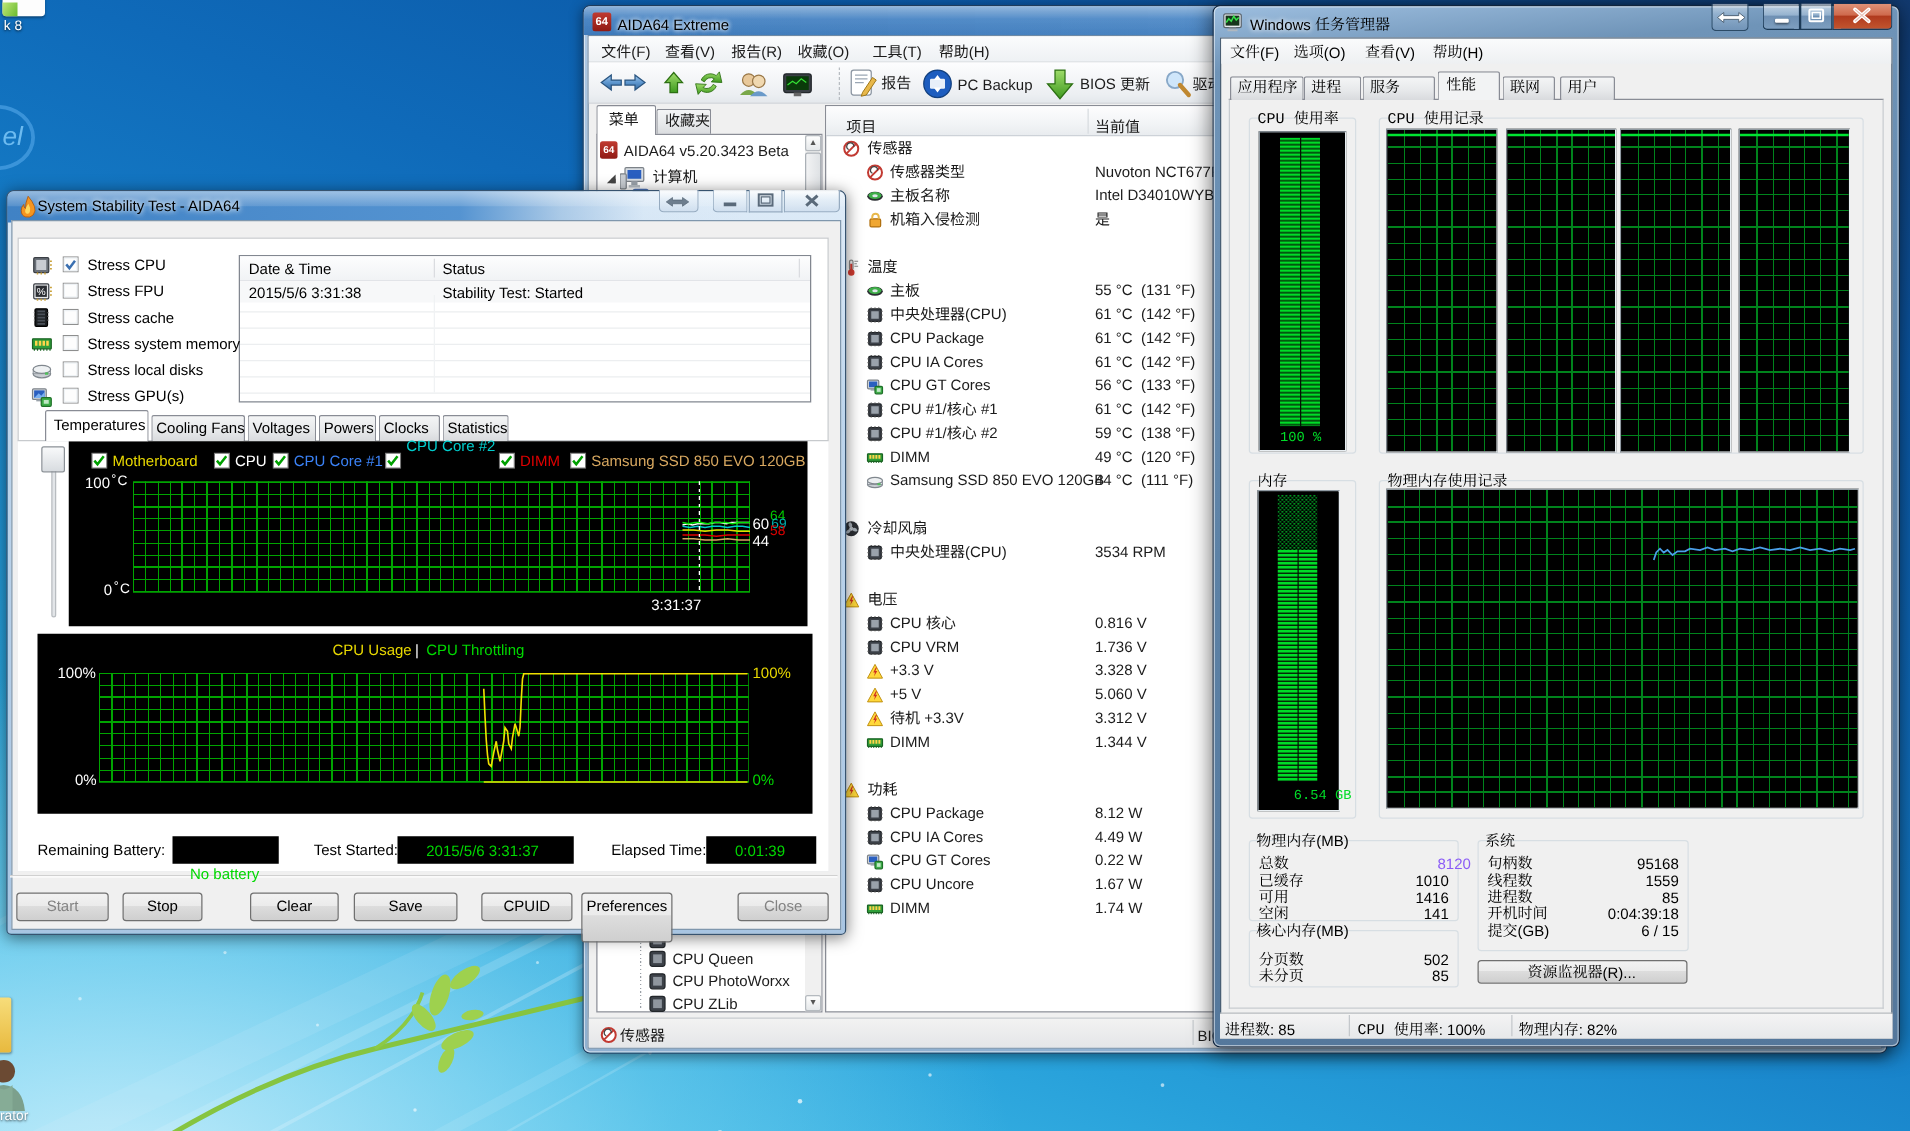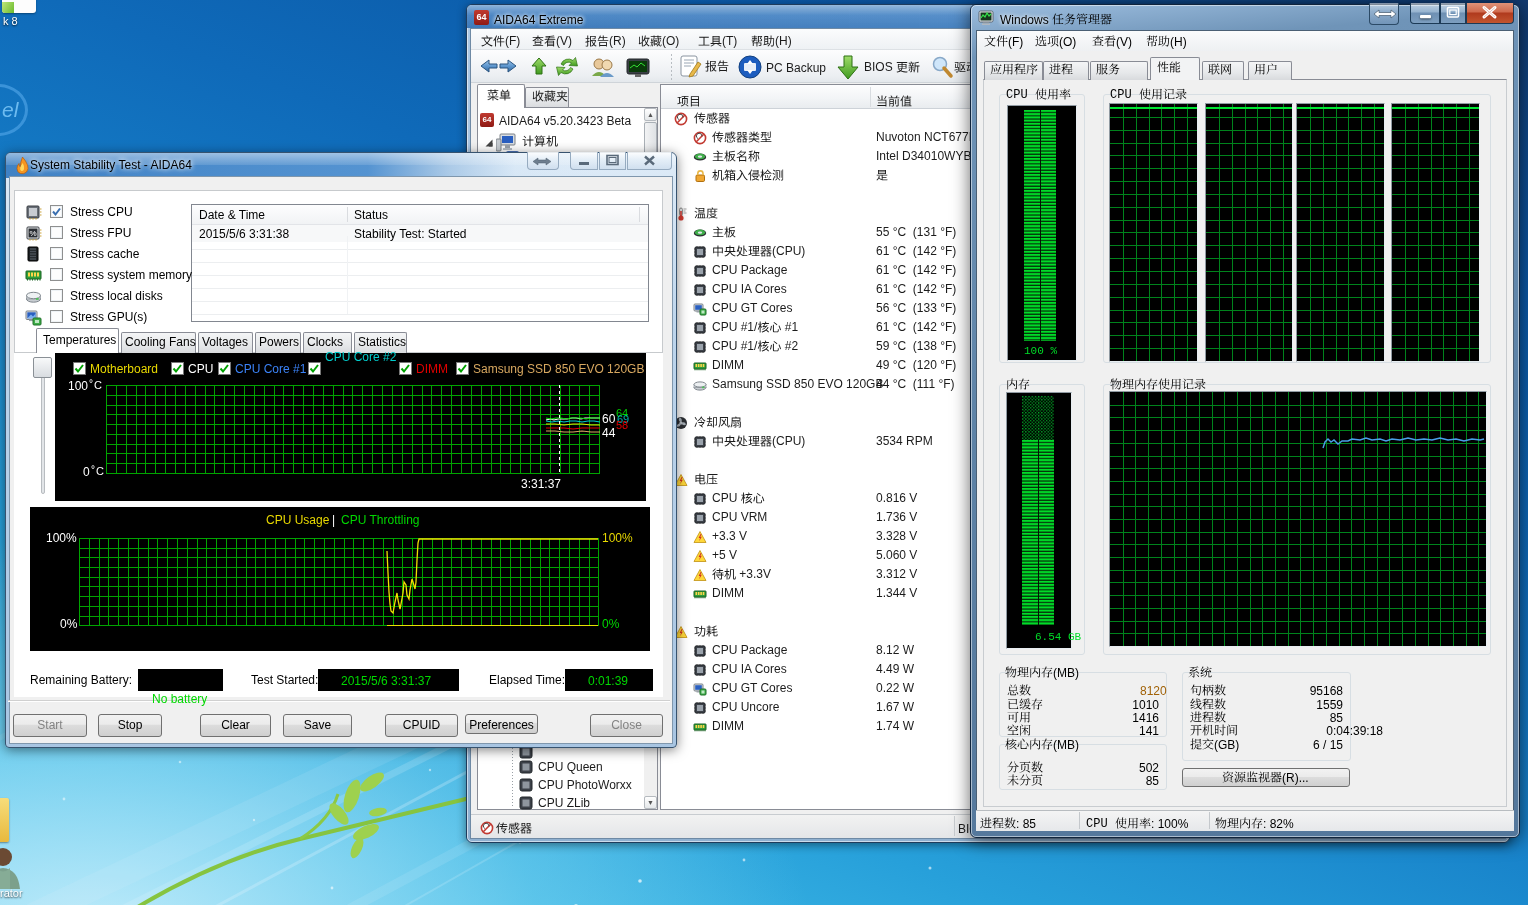--- a/index.html
+++ b/index.html
@@ -886,23 +886,23 @@
 <path d="M382,473.5 L593,473.5" stroke="#e8e000" stroke-width="1.2"></path>
 </g>
     </svg>
     <div class="abs" style="left:133px;top:517px;width:85px;height:22px;background:#000;z-index:2"></div>
     <div class="abs" style="left:313px;top:517px;width:141px;height:22px;background:#000;z-index:2"></div>
     <div class="abs" style="left:560px;top:517px;width:88px;height:22px;background:#000;z-index:2"></div>
     <div class="abs" style="left:3px;top:548px;width:662px;height:2px;border-top:1px solid #d0d0d0;border-bottom:1px solid #fff"></div>
     <div class="btn7" style="left:8px;top:562px;width:74px;height:23px;line-height:21px;color:#838383">Start</div>
     <div class="btn7" style="left:93px;top:562px;width:64px;height:23px;line-height:21px;color:#000">Stop</div>
     <div class="btn7" style="left:195px;top:562px;width:71px;height:23px;line-height:21px;color:#000">Clear</div>
-    <div class="btn7" style="left:278px;top:562px;width:69px;height:23px;line-height:21px;color:#000">Save</div>
+    <div class="btn7" style="left:278px;top:562px;width:83px;height:23px;line-height:21px;color:#000">Save</div>
     <div class="btn7" style="left:380px;top:562px;width:73px;height:23px;line-height:21px;color:#000">CPUID</div>
-    <div class="btn7" style="left:460px;top:562px;width:73px;height:20px;line-height:21px;color:#000">Preferences</div>
+    <div class="btn7" style="left:460px;top:562px;width:73px;height:40px;line-height:21px;color:#000">Preferences</div>
     <div class="btn7" style="left:585px;top:562px;width:73px;height:23px;line-height:21px;color:#838383">Close</div>
     <div style="position:absolute;left:25px;top:6px;font:12px 'Liberation Sans',sans-serif;color:#000;white-space:pre;z-index:6;text-shadow:0 0 4px rgba(255,255,255,.9),0 0 6px rgba(255,255,255,.8)">System Stability Test - AIDA64</div>
     <div style="position:absolute;left:65px;top:53px;font:12px 'Liberation Sans',sans-serif;color:#000;white-space:pre;z-index:6;">Stress CPU</div>
     <div style="position:absolute;left:65px;top:74px;font:12px 'Liberation Sans',sans-serif;color:#000;white-space:pre;z-index:6;">Stress FPU</div>
     <div style="position:absolute;left:65px;top:95px;font:12px 'Liberation Sans',sans-serif;color:#000;white-space:pre;z-index:6;">Stress cache</div>
     <div style="position:absolute;left:65px;top:116px;font:12px 'Liberation Sans',sans-serif;color:#000;white-space:pre;z-index:6;">Stress system memory</div>
     <div style="position:absolute;left:65px;top:137px;font:12px 'Liberation Sans',sans-serif;color:#000;white-space:pre;z-index:6;">Stress local disks</div>
     <div style="position:absolute;left:65px;top:158px;font:12px 'Liberation Sans',sans-serif;color:#000;white-space:pre;z-index:6;">Stress GPU(s)</div>
     <div style="position:absolute;left:194px;top:56px;font:12px 'Liberation Sans',sans-serif;color:#000;white-space:pre;z-index:6;">Date &amp; Time</div>
     <div style="position:absolute;left:349px;top:56px;font:12px 'Liberation Sans',sans-serif;color:#000;white-space:pre;z-index:6;">Status</div>
@@ -1143,21 +1143,21 @@
       <use href="#m7269" x="0.0"></use>
       <use href="#m7406" x="12.0"></use>
       <use href="#m5185" x="24.0"></use>
       <use href="#m5b58" x="36.0"></use>
     </svg>
     <div style="position:absolute;left:83.0px;top:662px;font:12px 'Liberation Sans',sans-serif;color:#000;white-space:pre;z-index:6;">(MB)</div>
     <svg style="position:absolute;left:37px;top:680px;overflow:visible;fill:#000;z-index:6" width="2" height="2">
       <use href="#m603b" x="0.0"></use>
       <use href="#m6570" x="12.0"></use>
     </svg>
-    <div style="position:absolute;left:170px;top:680px;font:12px 'Liberation Sans',sans-serif;color:#a16207;white-space:pre;z-index:6;">8120</div>
+    <div style="position:absolute;left:180px;top:680px;font:12px 'Liberation Sans',sans-serif;color:#8b5cf6;white-space:pre;z-index:6;">8120</div>
     <svg style="position:absolute;left:37px;top:694px;overflow:visible;fill:#000;z-index:6" width="2" height="2">
       <use href="#m5df2" x="0.0"></use>
       <use href="#m7f13" x="12.0"></use>
       <use href="#m5b58" x="24.0"></use>
     </svg>
     <div style="position:absolute;left:162.32px;top:694px;font:12px 'Liberation Sans',sans-serif;color:#000;white-space:pre;z-index:6;">1010</div>
     <svg style="position:absolute;left:37px;top:707px;overflow:visible;fill:#000;z-index:6" width="2" height="2">
       <use href="#m53ef" x="0.0"></use>
       <use href="#m7528" x="12.0"></use>
     </svg>
@@ -1207,21 +1207,21 @@
       <use href="#m7a0b" x="12.0"></use>
       <use href="#m6570" x="24.0"></use>
     </svg>
     <div style="position:absolute;left:359.66px;top:707px;font:12px 'Liberation Sans',sans-serif;color:#000;white-space:pre;z-index:6;">85</div>
     <svg style="position:absolute;left:220px;top:720px;overflow:visible;fill:#000;z-index:6" width="2" height="2">
       <use href="#m5f00" x="0.0"></use>
       <use href="#m673a" x="12.0"></use>
       <use href="#m65f6" x="24.0"></use>
       <use href="#m95f4" x="36.0"></use>
     </svg>
-    <div style="position:absolute;left:316.29px;top:720px;font:12px 'Liberation Sans',sans-serif;color:#000;white-space:pre;z-index:6;margin-left:40px;">0:04:39:18</div>
+    <div style="position:absolute;left:316.29px;top:720px;font:12px 'Liberation Sans',sans-serif;color:#000;white-space:pre;z-index:6;">0:04:39:18</div>
     <svg style="position:absolute;left:220px;top:734px;overflow:visible;fill:#000;z-index:6" width="2" height="2">
       <use href="#m63d0" x="0.0"></use>
       <use href="#m4ea4" x="12.0"></use>
     </svg>
     <div style="position:absolute;left:244.0px;top:734px;font:12px 'Liberation Sans',sans-serif;color:#000;white-space:pre;z-index:6;">(GB)</div>
     <div style="position:absolute;left:342.97px;top:734px;font:12px 'Liberation Sans',sans-serif;color:#000;white-space:pre;z-index:6;">6 / 15</div>
     <svg style="position:absolute;left:252px;top:767px;overflow:visible;fill:#000;z-index:6" width="2" height="2">
       <use href="#m8d44" x="0.0"></use>
       <use href="#m6e90" x="12.0"></use>
       <use href="#m76d1" x="24.0"></use>

